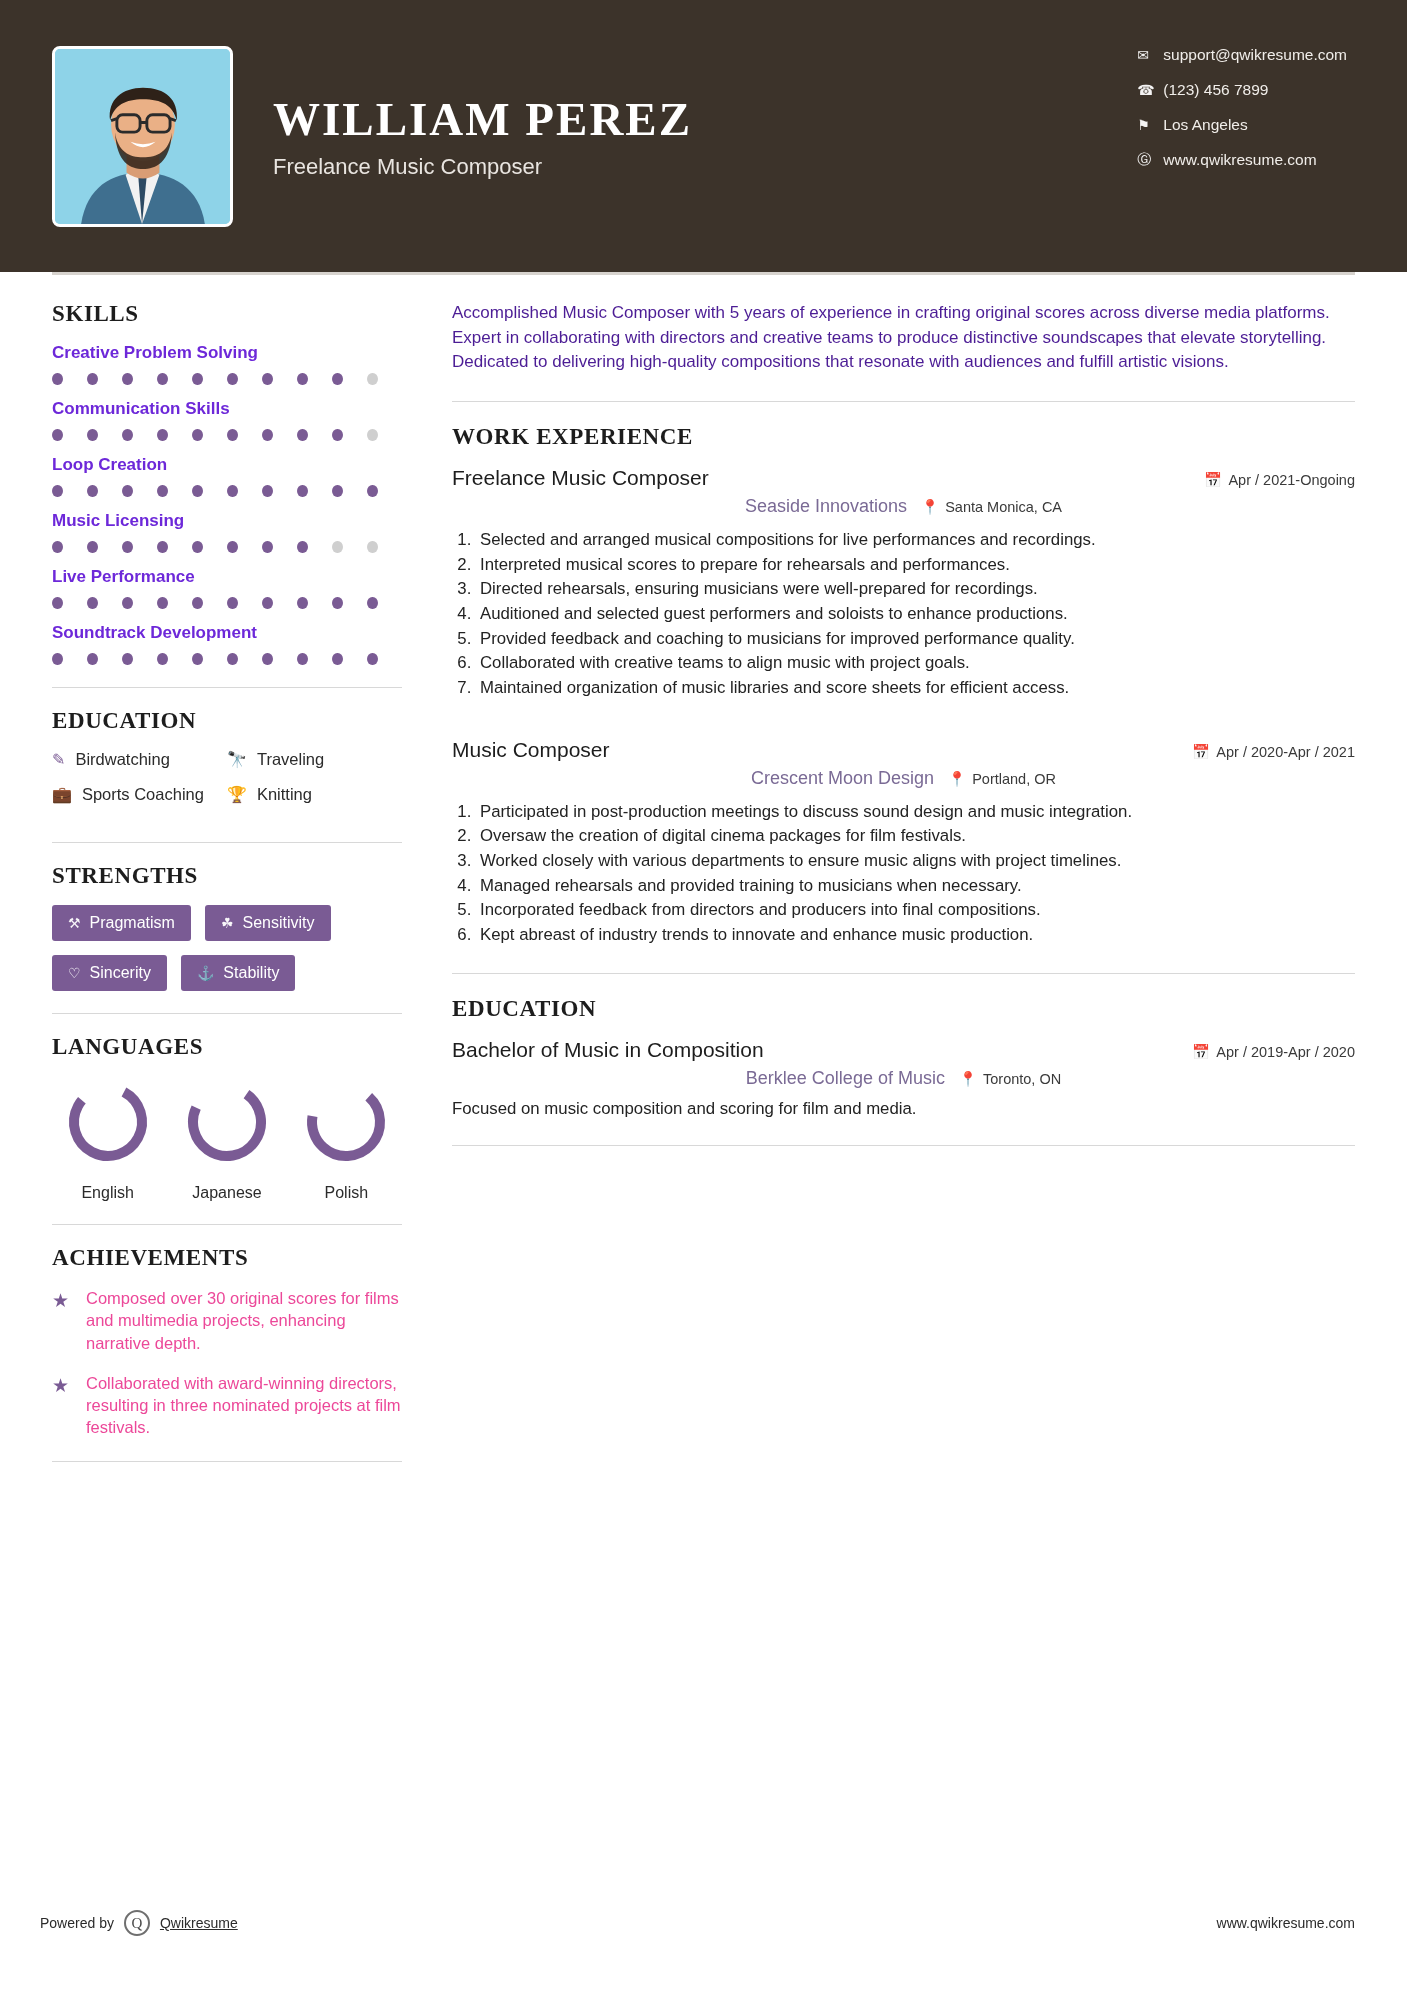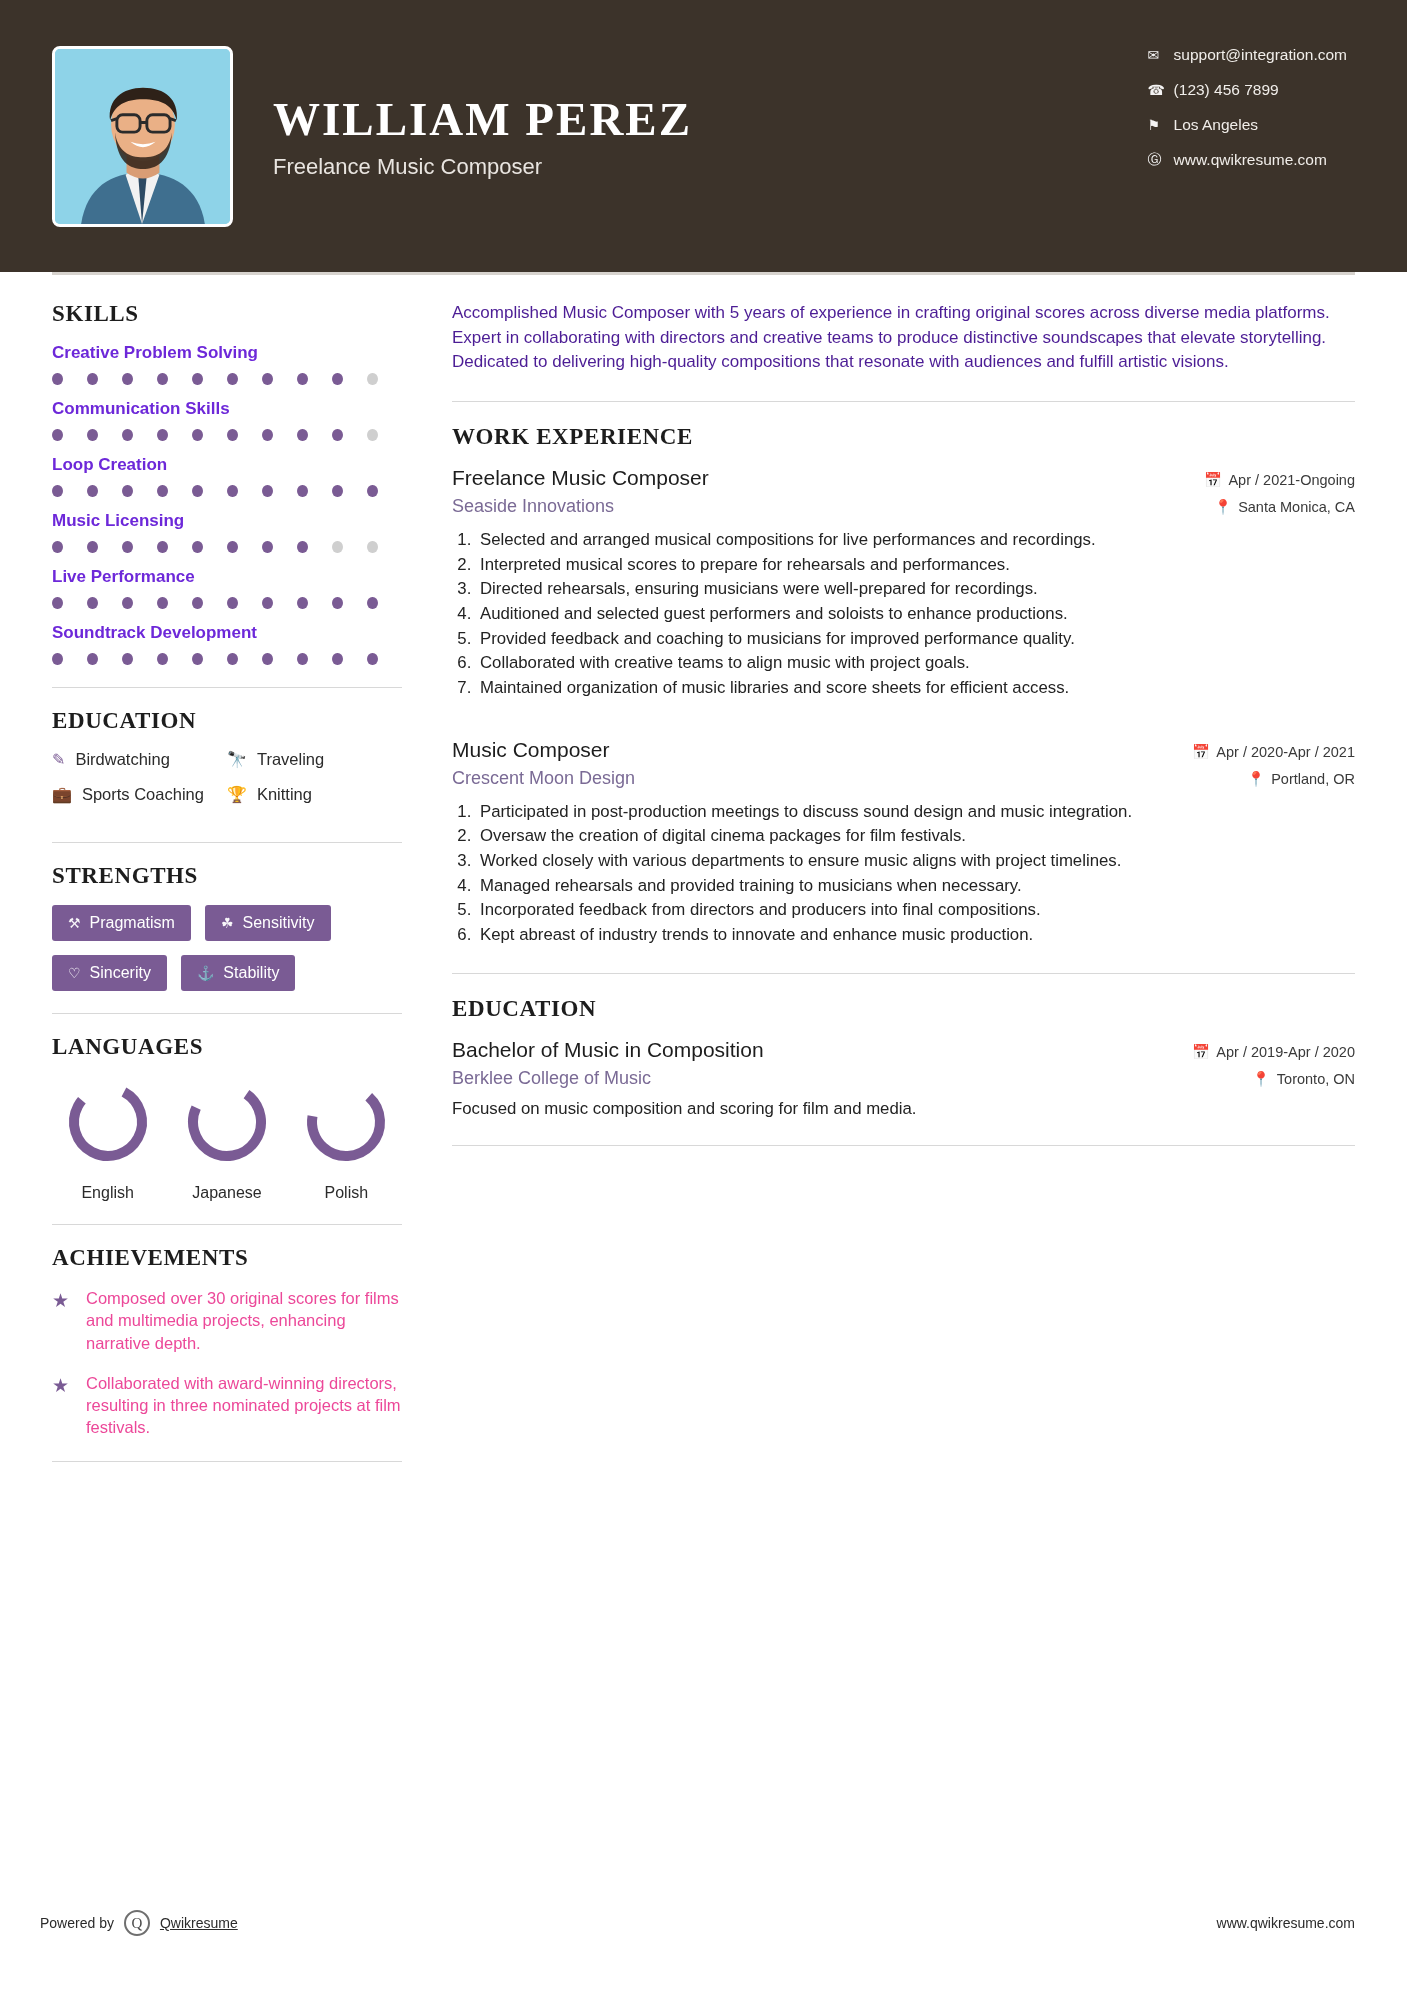--- a/index.html
+++ b/index.html
@@ -191,21 +191,21 @@
   }
   .job-meta {
     font-size: 14.5px;
     color: #3a3a3a;
     white-space: nowrap;
     padding-left: 14px;
   }
   .job-meta .m-ico { margin-right: 6px; }
   .job-sub {
     display: flex;
-    justify-content: space-between;
+    justify-content: center;
     align-items: baseline;
     margin-top: 6px;
   }
   .company {
     font-size: 18px;
     color: #7a6a95;
   }
   .bullets {
     margin: 12px 0 0 24px;
     font-size: 16.8px;
@@ -276,21 +276,21 @@
       </svg>
     </div>
     <div class="name-block">
       <div class="name">WILLIAM PEREZ</div>
       <div class="job-title">Freelance Music Composer</div>
     </div>
 
     <div class="contacts">
       <div class="contact-row">
         <span class="contact-ico">✉</span>
-        <span class="contact-txt">support@integration.com</span>
+        <span class="contact-txt">support@qwikresume.com</span>
       </div>
       <div class="contact-row">
         <span class="contact-ico">☎</span>
         <span class="contact-txt">(123) 456 7899</span>
       </div>
       <div class="contact-row">
         <span class="contact-ico">⚑</span>
         <span class="contact-txt">Los Angeles</span>
       </div>
       <div class="contact-row">

